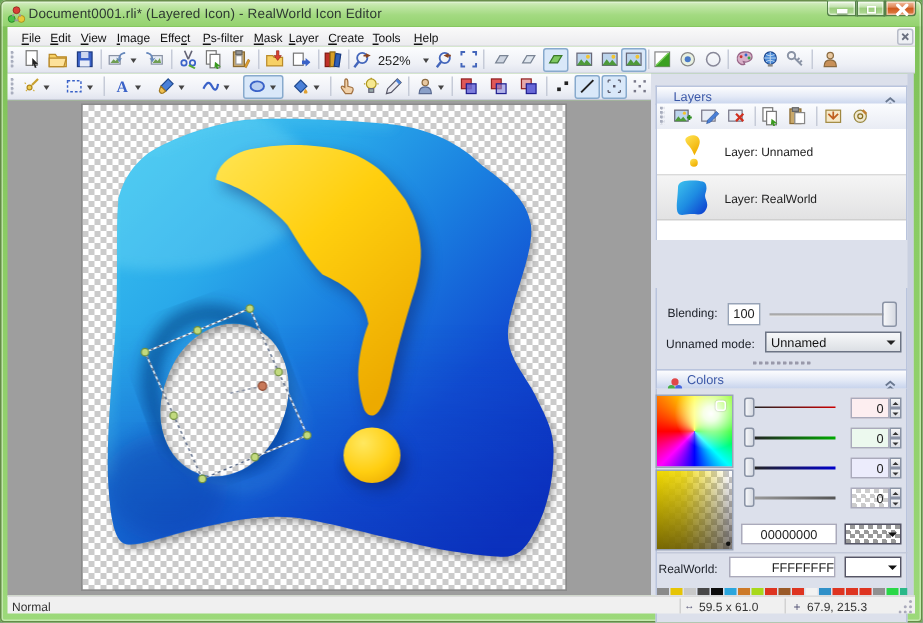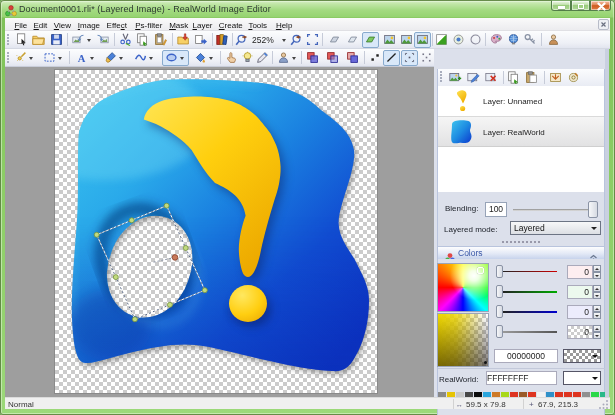--- a/index.html
+++ b/index.html
@@ -63,21 +63,21 @@
 <body>
 <div id="frame"></div>
 
 <div id="titlebar">
  <span class="abs" style="left:5px;top:3px"><svg width="12" height="12" viewBox="0 0 12 12">
         <circle cx="6" cy="2.8" r="2.3" fill="#d84038" stroke="#8a2018" stroke-width=".5"></circle>
         <circle cx="2.8" cy="8.6" r="2.3" fill="#48c048" stroke="#1a7a1a" stroke-width=".5"></circle>
         <circle cx="9.2" cy="8.6" r="2.3" fill="#e8c838" stroke="#a08010" stroke-width=".5"></circle>
         <path d="M4 5.5 L3.5 7 M8 5.5 L8.7 7 M4.6 9.6 h2.8" stroke="#999" stroke-width="1.2" fill="none"></path>
       </svg></span>
- <span id="title-text">Document0001.rli* (Layered Image) - RealWorld Image Editor</span>
+ <span id="title-text">Document0001.rli* (Layered Icon) - RealWorld Icon Editor</span>
  <div class="wbtn" style="left:551px;width:20px;border-bottom-left-radius:3px">
       <span style="position:absolute;left:6px;top:5px;width:7px;height:2.5px;background:#fff;box-shadow:0 1px 1px rgba(40,80,30,.5)"></span>
     </div>
  <div class="wbtn" style="left:571px;width:19px">
       <span style="position:absolute;left:6px;top:2.5px;width:6px;height:5.5px;border:1.4px solid #fff;box-shadow:0 1px 1px rgba(40,80,30,.4)"></span>
     </div>
  <div class="wbtn" id="btn-close" style="left:590px;width:21px;border-bottom-right-radius:3px">
       <svg width="9" height="9" viewBox="0 0 9 9" style="position:absolute;left:5.5px;top:1px">
         <path d="M1.5 1.5 L7.5 7.5 M7.5 1.5 L1.5 7.5" stroke="#fff" stroke-width="2.2" stroke-linecap="round"></path>
       </svg>
@@ -487,20 +487,26 @@
         <circle cx="79.9" cy="249.3" r="2.5" fill="#c2da7e" stroke="#71903c" stroke-width="0.8"></circle>
         <circle cx="76.7" cy="150.3" r="2.5" fill="#c2da7e" stroke="#71903c" stroke-width="0.8"></circle>
         <circle cx="130.7" cy="178.0" r="2.5" fill="#c2da7e" stroke="#71903c" stroke-width="0.8"></circle>
         <circle cx="114.9" cy="234.8" r="2.5" fill="#c2da7e" stroke="#71903c" stroke-width="0.8"></circle>
         <circle cx="60.8" cy="207.1" r="2.5" fill="#c2da7e" stroke="#71903c" stroke-width="0.8"></circle>
 <circle cx="120" cy="187.4" r="2.8" fill="#c87858" stroke="#8a4028" stroke-width="0.8"></circle>
 </svg>
 </div>
 </div>
 <div id="dock">
+<div class="phead" style="top:8px">
+      <span class="ptxt">Layers</span>
+      <span class="chev"><svg width="9" height="9" viewBox="0 0 9 9">
+          <path d="M1.5 4 L4.5 1.5 L7.5 4 M1.5 7.5 L4.5 5 L7.5 7.5" fill="none" stroke="#6a7890" stroke-width="1.2"></path>
+        </svg></span>
+    </div>
 <div class="ptool" style="top:20px">
       <div class="grip" style="left:2px;top:2px"></div>
       <div class="ticon" style="left:11px;top:2px">
         <svg width="13" height="13" viewBox="0 0 16 16">
           <rect x="1" y="3" width="11" height="9" fill="#bcd4ec" stroke="#667"></rect>
           <path d="M1 12 l3-4 2 2.4 2-2 3 3.6 Z" fill="#4e9a3a"></path>
           <circle cx="9" cy="5.5" r="1.3" fill="#f2c430"></circle>
           <path d="M11 9 h4 m-2 -2 v4" stroke="#2a8a1a" stroke-width="1.6"></path>
         </svg>
       </div>
@@ -539,21 +545,21 @@
         </svg>
       </div>
       <div class="ticon" style="left:129px;top:2px">
         <svg width="13" height="13" viewBox="0 0 16 16">
           <circle cx="8" cy="8" r="5" fill="#f0e8d0" stroke="#998840"></circle>
           <path d="M10 3 l3 3" stroke="#c08030" stroke-width="2"></path>
           <path d="M6 8 a2 2 0 1 0 4 0 a2 2 0 1 0 -4 0" fill="none" stroke="#887020"></path>
         </svg>
       </div>
     </div>
-<div class="plist" style="top:37px;height:106px">
+<div class="plist" style="top:37px;height:74px">
   <div class="lrow" style="top:1px;height:29px">
         <div class="abs" style="left:12px;top:1px"><svg width="26" height="26" viewBox="0 0 26 26">
             <path d="M 7,4.5 C 8,3 10.5,2 12.5,2.2 C 15,2.5 16.5,4 16.5,6.5 C 16.5,9 14.5,12.5 13,15.5 C 12,13.5 11,11 9.5,9.5 C 8,8 6.5,6 7,4.5 Z" fill="url(#te)"></path>
             <circle cx="12.6" cy="20.5" r="2.6" fill="url(#te)"></circle>
             <defs>
               <linearGradient id="te" x1="0" y1="0" x2="0.6" y2="1">
                 <stop offset="0" stop-color="#ffe354"></stop>
                 <stop offset="1" stop-color="#f0ae00"></stop>
               </linearGradient>
             </defs>
@@ -572,23 +578,23 @@
             </defs>
           </svg></div>
         <div class="ltxt" style="top:11px">Layer: RealWorld</div>
       </div>
 </div>
 <div class="pbody" style="top:143px;height:54px">
   <div class="lbl" style="left:7px;top:12px">Blending:</div>
   <div class="field" style="left:47px;top:10px;width:22px;height:15px;line-height:13px;text-align:center">100</div>
   <div class="slider-track" style="left:75px;top:16.5px;width:79px"></div>
   <div class="slider-handle" style="left:150px;top:8.5px;width:10px;height:17.5px"></div>
-  <div class="lbl" style="left:6px;top:33px">Layered mode:</div>
+  <div class="lbl" style="left:6px;top:33px">Unnamed mode:</div>
   <div class="combo" style="left:72px;top:29px;width:91px;height:14px">
-        <span class="ctxt">Layered</span>
+        <span class="ctxt">Unnamed</span>
         <span class="carr"></span>
       </div>
   <div class="abs" style="left:64px;top:49px;width:40px;height:2px;background-image:radial-gradient(circle at 1px 1px,#99a 40%,transparent 50%);background-size:4px 2px"></div>
 </div>
 
 <div class="phead" style="top:197px">
       <span class="ptxt" style="left:20px">Colors</span>
  <span class="abs" style="left:7px;top:2px"><svg width="10" height="10" viewBox="0 0 10 10">
           <circle cx="5" cy="2.6" r="2.4" fill="#e04848"></circle>
           <circle cx="2.6" cy="7" r="2.4" fill="#48b048"></circle>
@@ -646,21 +652,21 @@
         <span class="dn">
           <i></i>
         </span>
       </div>
  <div class="field" style="left:56px;top:90px;width:64px;height:14px;text-align:center;line-height:12px;border-color:#aab">00000000</div>
  <div class="abs" style="left:125px;top:90px;width:38px;height:14px;border:1px solid #556;background:repeating-conic-gradient(#999 0% 25%,#fff 0% 50%);background-size:6px 6px">
         <span style="position:absolute;right:2px;top:5px;width:0;height:0;border-left:3px solid transparent;border-right:3px solid transparent;border-top:3.5px solid #111"></span>
       </div>
  <div class="abs" style="left:0;top:109px;width:168px;height:1px;background:#c3c9da"></div>
  <div class="lbl" style="left:1px;top:116px">RealWorld:</div>
- <div class="field" style="left:48px;top:112px;width:71px;height:14px;text-align:left;line-height:12px;border-color:#aab">FFFFFFFF</div>
+ <div class="field" style="left:48px;top:112px;width:71px;height:14px;text-align:right;line-height:12px;border-color:#aab">FFFFFFFF</div>
  <div class="abs" style="left:125px;top:112px;width:38px;height:14px;border:1px solid #556;background:#fff">
         <span style="position:absolute;right:2px;top:5px;width:0;height:0;border-left:3px solid transparent;border-right:3px solid transparent;border-top:3.5px solid #111"></span>
       </div>
 </div>
 <div class="abs" style="left:3px;top:343px;width:168px;height:5px;overflow:hidden">
       <span style="position:absolute;left:1px;top:0;width:8px;height:5px;background:#8a8a8a"></span>
       <span style="position:absolute;left:10px;top:0;width:8px;height:5px;background:#e6c404"></span>
       <span style="position:absolute;left:19px;top:0;width:8px;height:5px;background:#c8c8c8"></span>
       <span style="position:absolute;left:28px;top:0;width:8px;height:5px;background:#484848"></span>
       <span style="position:absolute;left:37px;top:0;width:8px;height:5px;background:#0c0c0c"></span>
@@ -679,21 +685,21 @@
       <span style="position:absolute;left:154px;top:0;width:8px;height:5px;background:#2ad848"></span>
       <span style="position:absolute;left:163px;top:0;width:8px;height:5px;background:#2ab888"></span>
     </div>
     <div class="abs" style="left:171px;top:0;width:4px;height:348px;background:#c9d0e0"></div>
   </div>
 
 <div id="statusbar">
  <span class="abs" style="left:3px;top:2px">Normal</span>
  <span class="ssep" style="left:448px"></span>
  <span class="abs" style="left:451px;top:2px;font-size:7px;color:#557">↔</span>
- <span class="abs" style="left:461px;top:2px">59.5 x 79.8</span>
+ <span class="abs" style="left:461px;top:2px">59.5 x 61.0</span>
  <span class="ssep" style="left:518px"></span>
  <span class="abs" style="left:524px;top:2px;color:#557">+</span>
  <span class="abs" style="left:533px;top:2px">67.9, 215.3</span>
     <svg width="10" height="10" viewBox="0 0 10 10" style="position:absolute;right:1px;top:1px">
       <circle cx="8" cy="2" r="1" fill="#aab"></circle>
       <circle cx="8" cy="5.5" r="1" fill="#aab"></circle>
       <circle cx="8" cy="9" r="1" fill="#aab"></circle>
       <circle cx="4.5" cy="5.5" r="1" fill="#aab"></circle>
       <circle cx="4.5" cy="9" r="1" fill="#aab"></circle>
       <circle cx="1" cy="9" r="1" fill="#aab"></circle>

